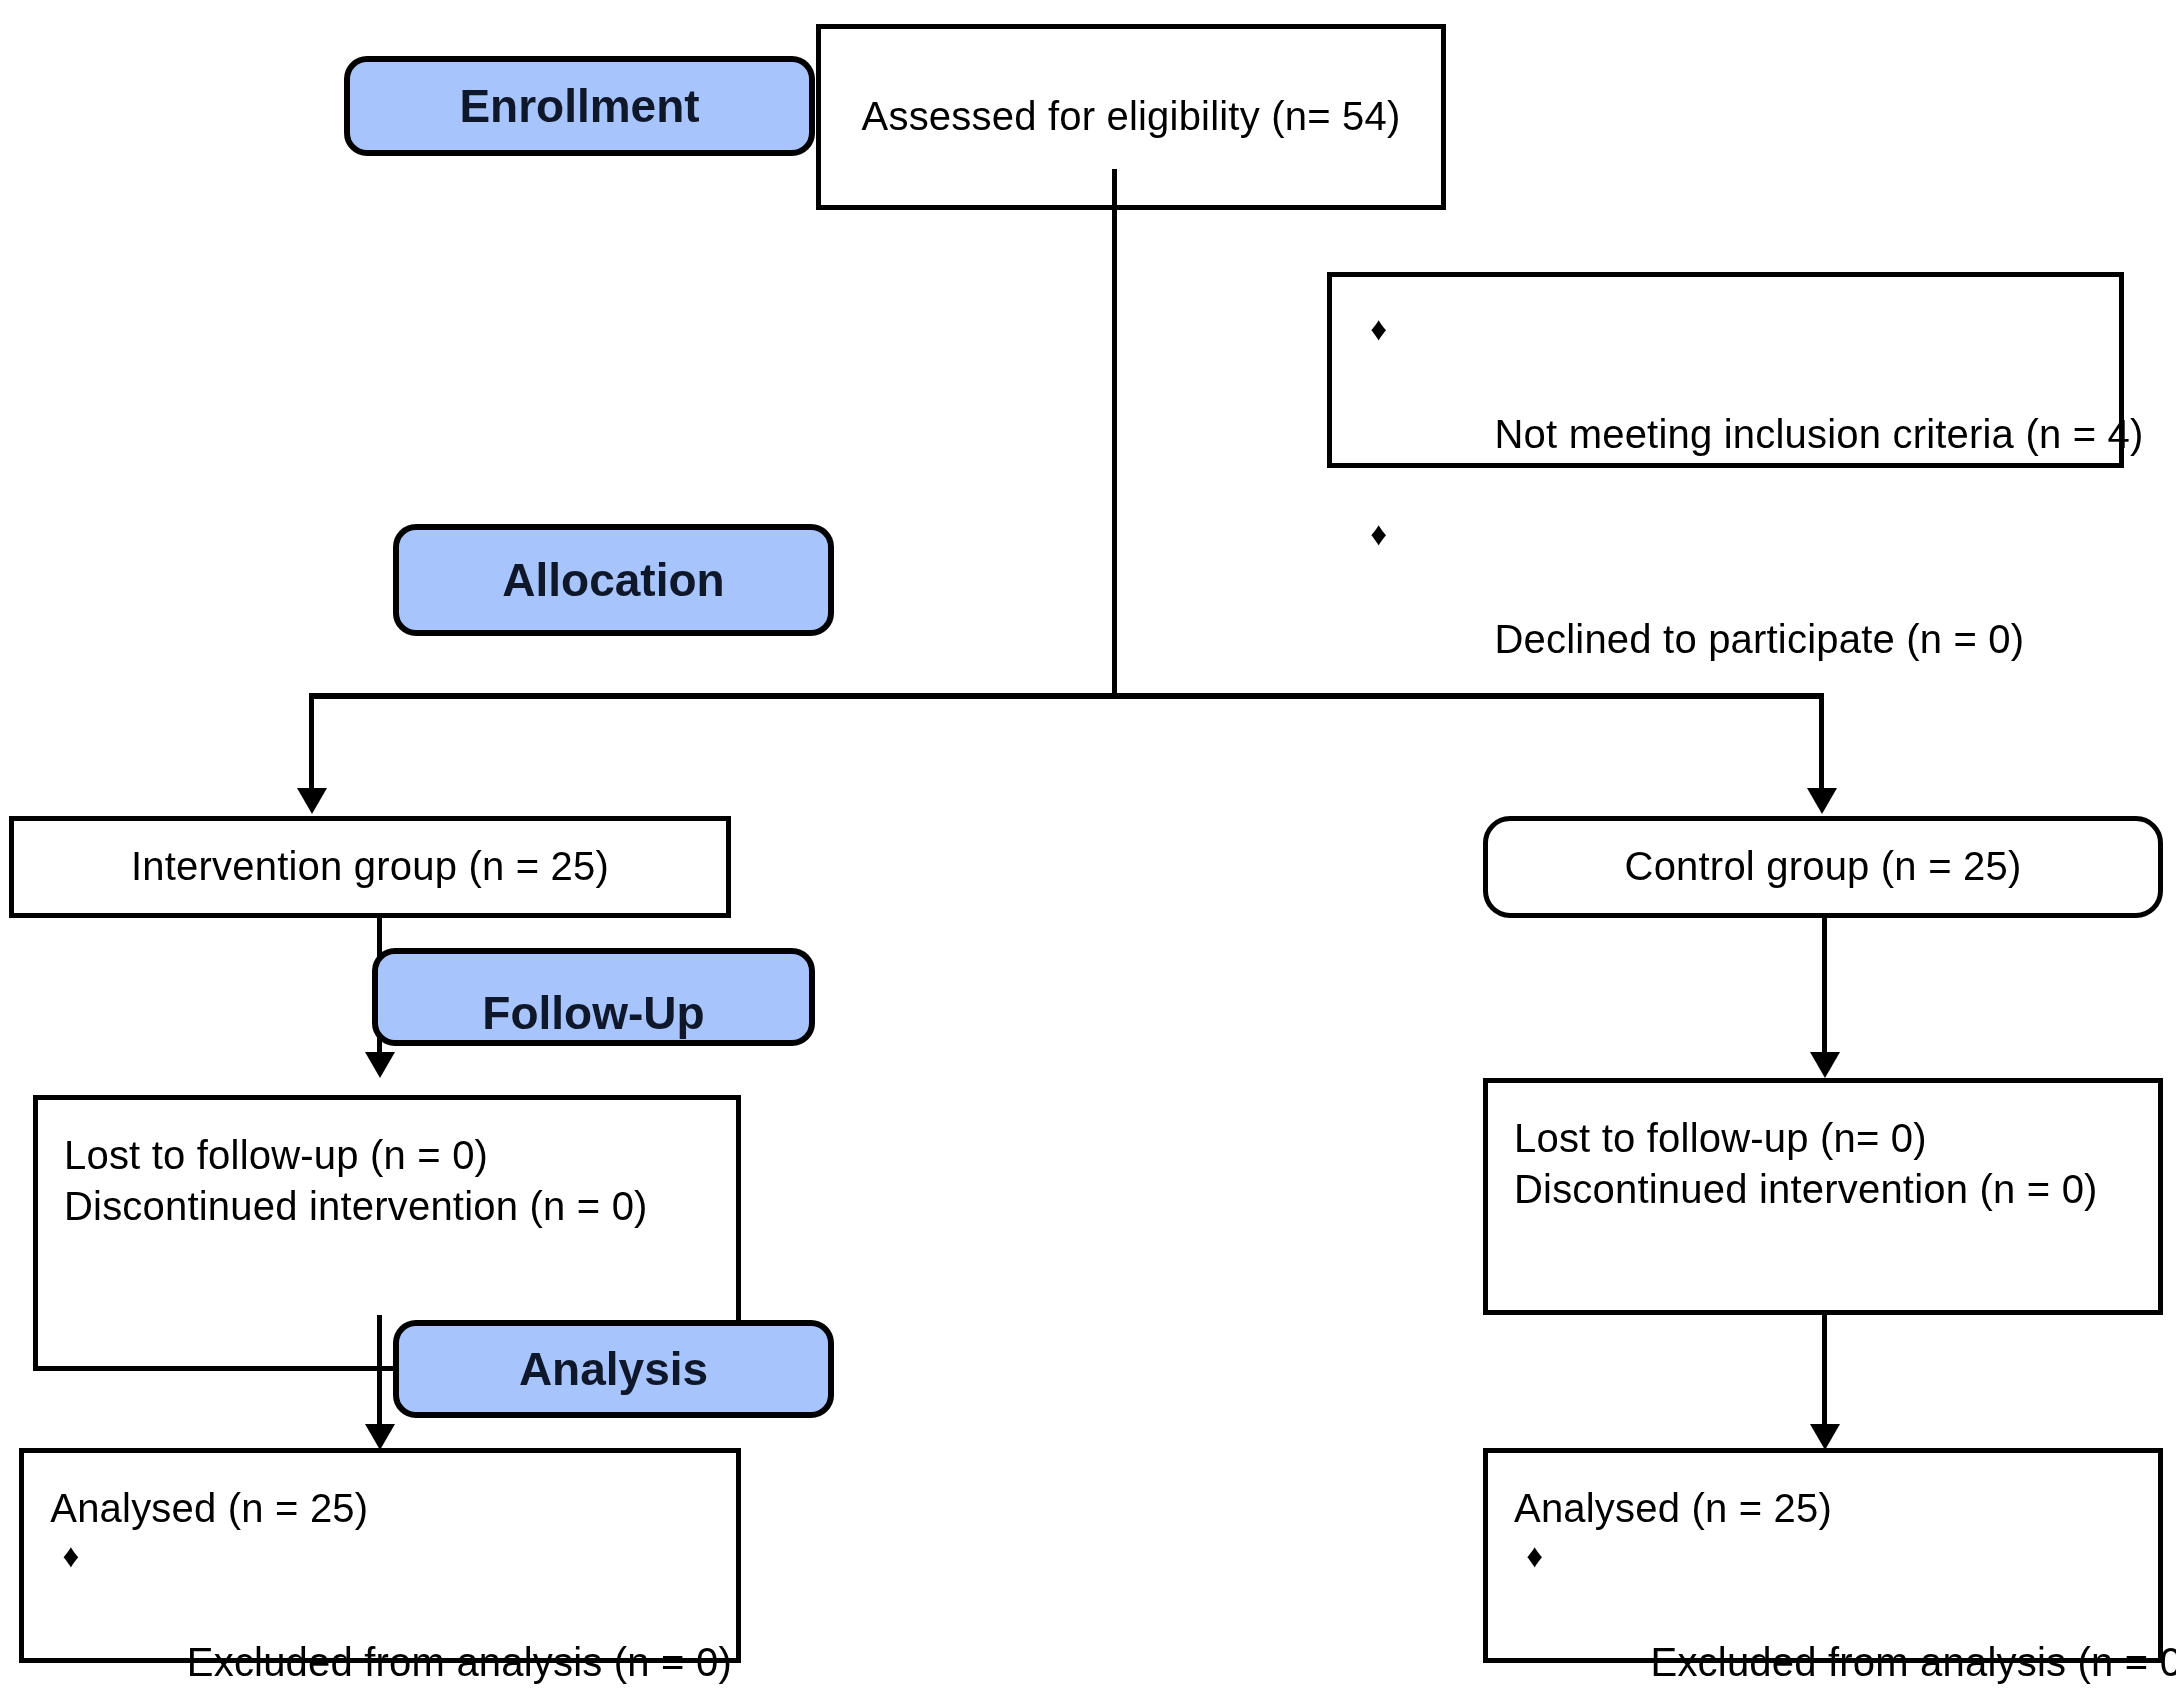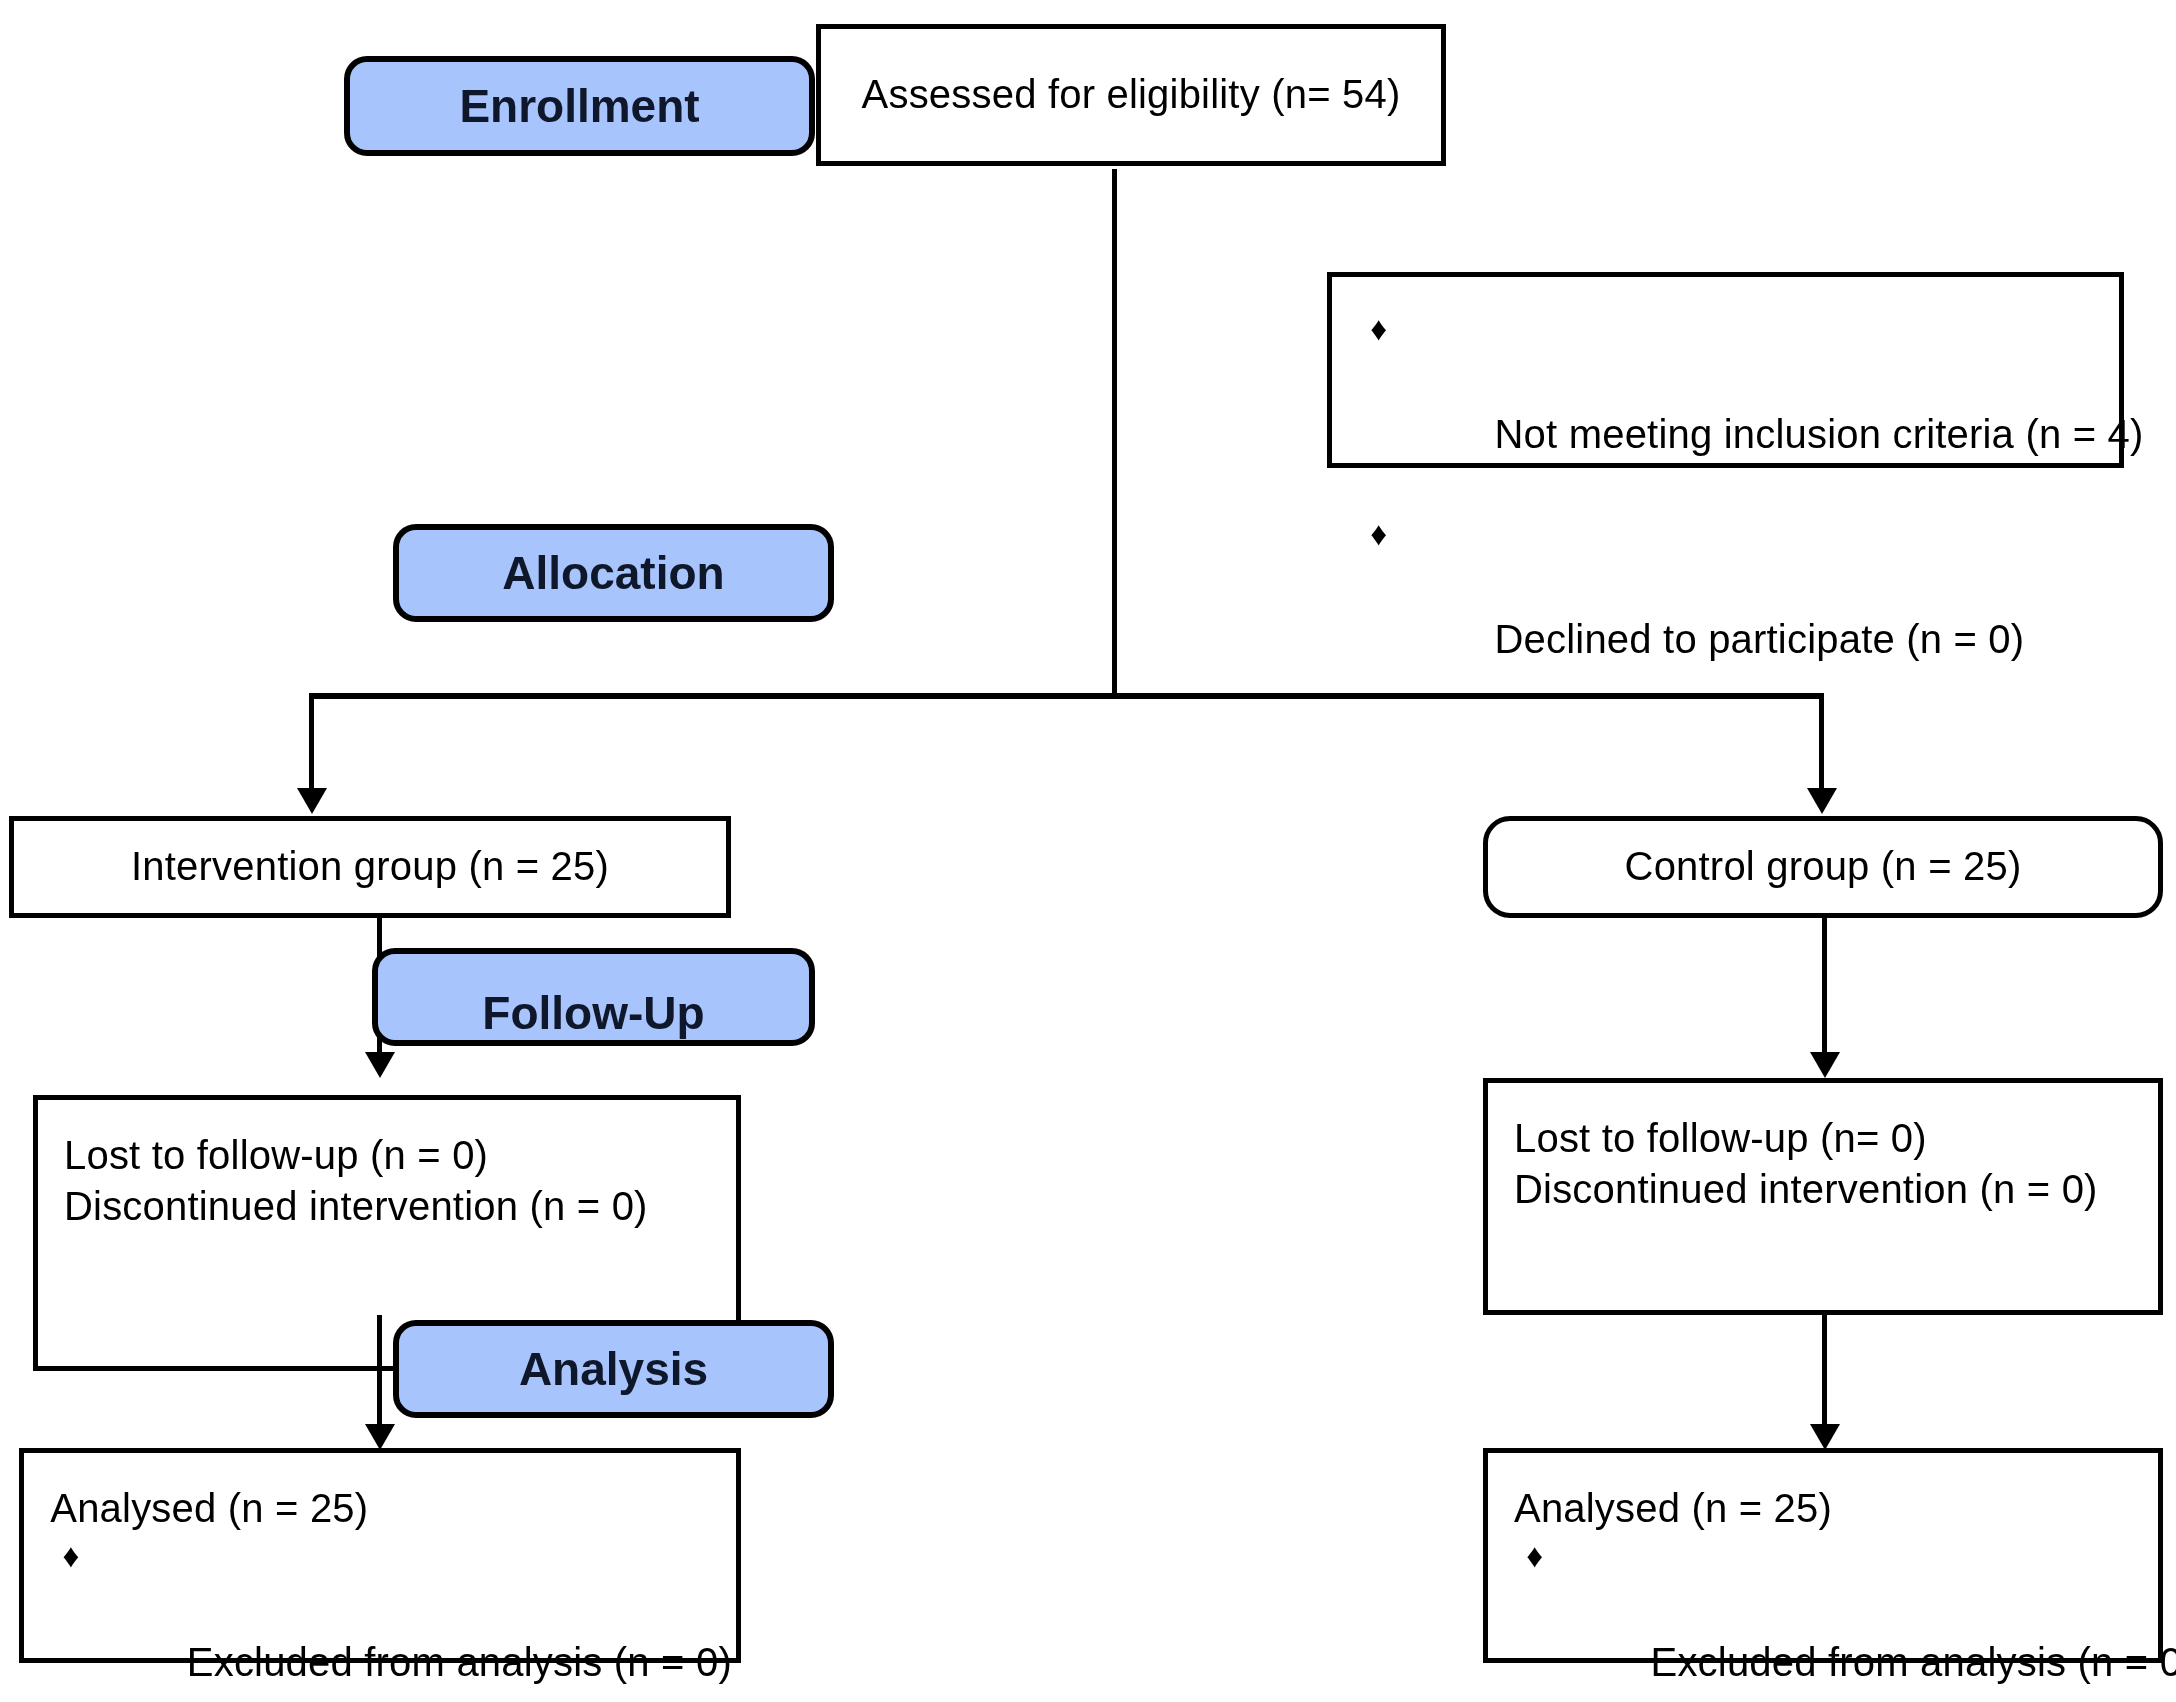--- a/index.html
+++ b/index.html
@@ -94,21 +94,21 @@
     font-size:33px;
     line-height:1.35;
   }
   .lead{white-space:pre;}
 </style>
 </head>
 <body>
 
 <div id="stage">
 
-  <div class="node center" style="left:816px; top:24px; width:630px; height:142px;">
+  <div class="node center" style="left:816px; top:24px; width:630px; height:186px;">
     <span class="txt">Assessed for eligibility (n= 54)</span>
   </div>
 
   <div class="pill" style="left:344px; top:56px; width:471px; height:100px;">
     <span>Enrollment</span>
   </div>
 
   <div class="vline" style="left:1112px; top:169px; height:530px;"></div>
 
   <div class="node padded" style="left:1327px; top:272px; width:797px; height:196px;">
@@ -117,21 +117,21 @@
         <span class="bullet">♦</span>
         <span>Not meeting inclusion criteria (n = 4)</span>
       </li>
       <li>
         <span class="bullet">♦</span>
         <span>Declined to participate (n = 0)</span>
       </li>
     </ul>
   </div>
 
-  <div class="pill" style="left:393px; top:524px; width:441px; height:98px;text-align:center;">
+  <div class="pill" style="left:393px; top:524px; width:441px; height:112px;text-align:center;">
     <span>Allocation</span>
   </div>
 
   <div class="hline" style="left:309px; top:693px; width:1515px;"></div>
 
   <div class="vline" style="left:309px; top:693px; height:101px;"></div>
   <div class="arrowhead" style="left:297px; top:788px;"></div>
 
   <div class="vline" style="left:1819px; top:693px; height:101px;"></div>
   <div class="arrowhead" style="left:1807px; top:788px;"></div>

